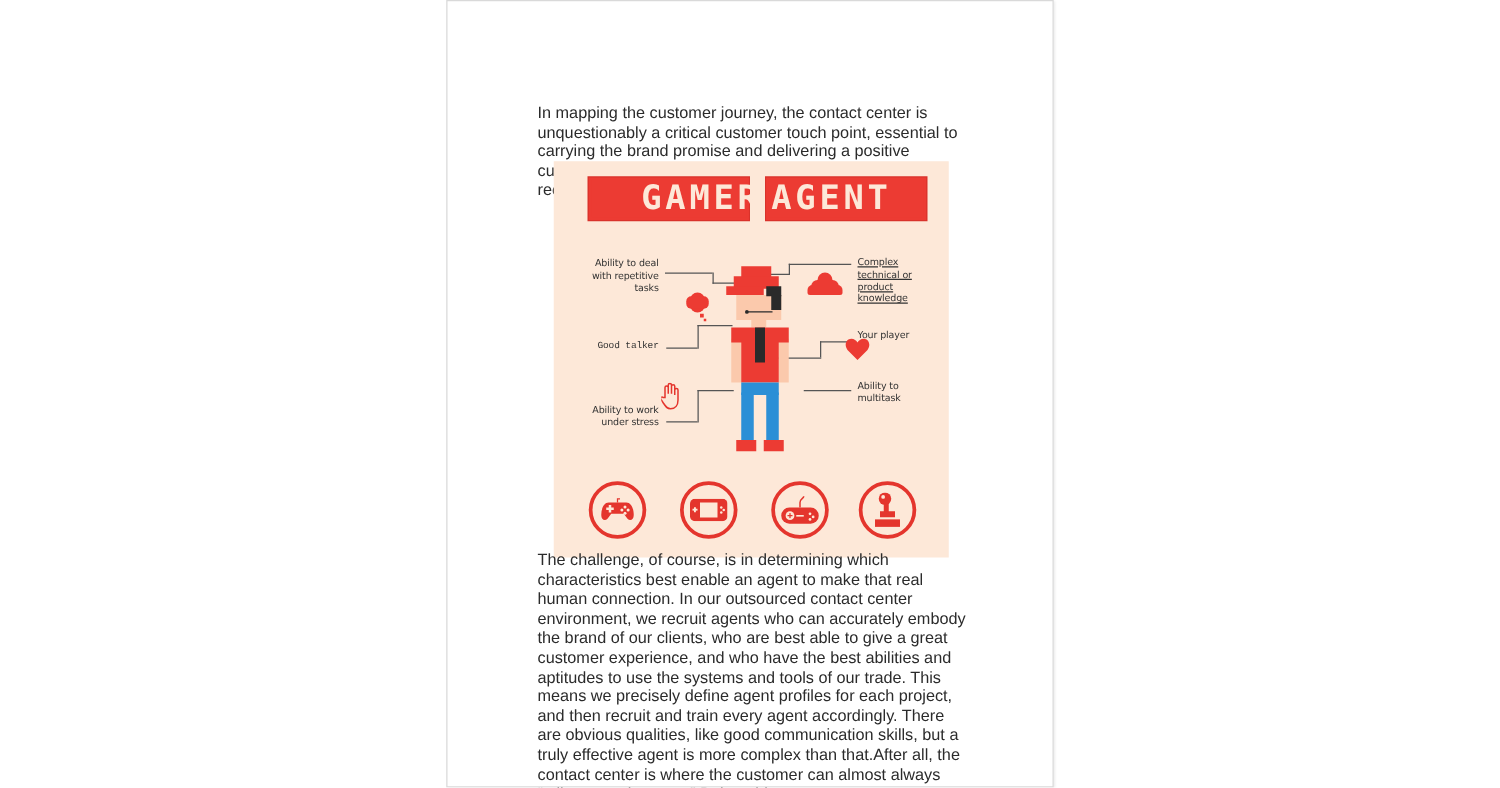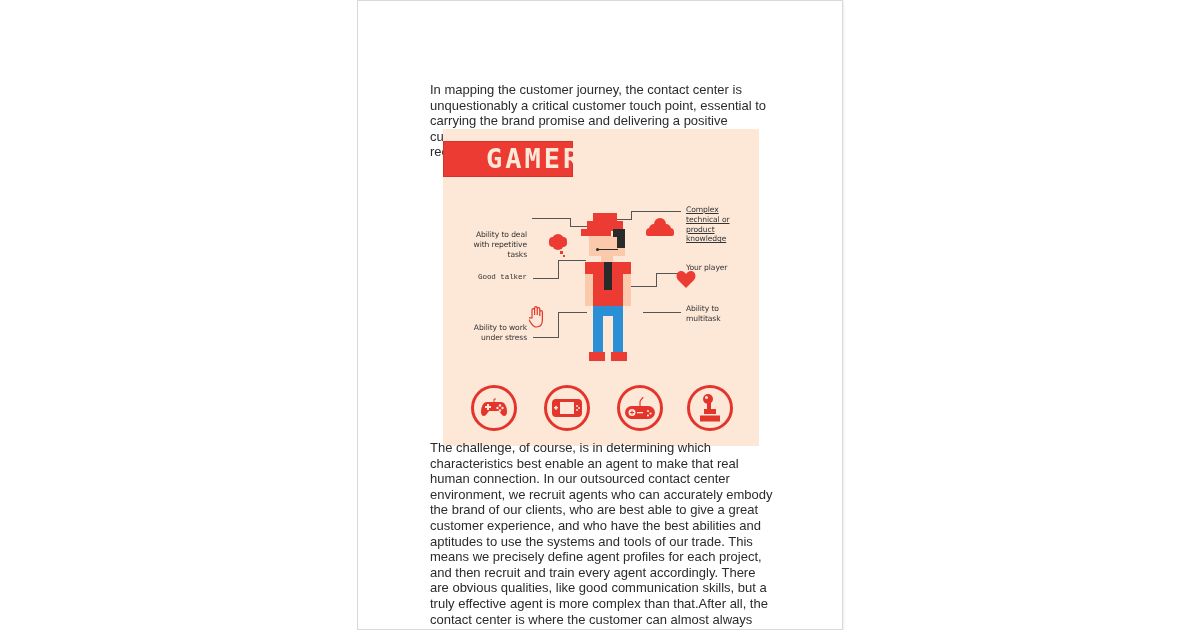--- a/index.html
+++ b/index.html
@@ -29,21 +29,21 @@
     overflow: hidden;
   }
   .banner-word {
     position: absolute; top: 13px;
     font-family: "DejaVu Sans Mono", monospace; font-weight: bold;
     color: #fde8d8; background: #ec3b33;
     font-size: 27px; letter-spacing: 3px; line-height: 34px; height: 34px;
     padding: 0 4px;
     box-shadow: inset 0 0 0 2px #ec3b33, 0 0 0 1px #d9322b;
   }
-  .banner-word.w1 { left: 1px; width: 128px; padding-left: 42px; }
+  .banner-word.w1 { left: 28px; width: 128px; padding-left: 42px; }
   .banner-word.w2 { left: 170px; width: 128px; }
 
   .label {
     position: absolute; font-size: 7.6px; line-height: 9.8px; color: #333;
     font-family: "DejaVu Sans", sans-serif; letter-spacing: -0.1px;
   }
   .label.right { text-align: right; }
   .line { position: absolute; background: #555; }
 
   .px { position: absolute; }
@@ -59,22 +59,23 @@
   }
 </style>
 </head>
 <body>
 
 <div class="page">
   <p class="para p1">In mapping the customer journey, the contact center is unquestionably a critical customer touch point, essential to carrying the brand promise and delivering a positive customer experience, placing an emphasis on effective recruiting for your contact center.</p>
 
   <div class="infographic">
     <div class="banner-word w1">GAMER</div>
-
-    <div class="label right" style="left:18px;top:77px;width:66px;margin-top:24px;">Ability to deal with repetitive tasks</div>
+    <div class="banner-word w2">AGENT</div>
+
+    <div class="label right" style="left:18px;top:77px;width:66px;">Ability to deal with repetitive tasks</div>
     <div class="label right" style="left:18px;top:144px;width:66px;font-family:Liberation Mono, monospace;">Good talker</div>
     <div class="label right" style="left:14px;top:194px;width:70px;">Ability to work under stress</div>
 
     <div class="label" style="left:243px;top:76px;width:62px;text-decoration:underline;">Complex technical or product knowledge</div>
     <div class="label" style="left:243px;top:134px;width:62px;">Your player</div>
     <div class="label" style="left:243px;top:175px;width:50px;">Ability to multitask</div>
 
     <div class="line" style="left:89px;top:89px;width:38px;height:1px;"></div>
     <div class="line" style="left:127px;top:89px;width:1px;height:9px;"></div>
     <div class="line" style="left:127px;top:97px;width:18px;height:1px;"></div>

